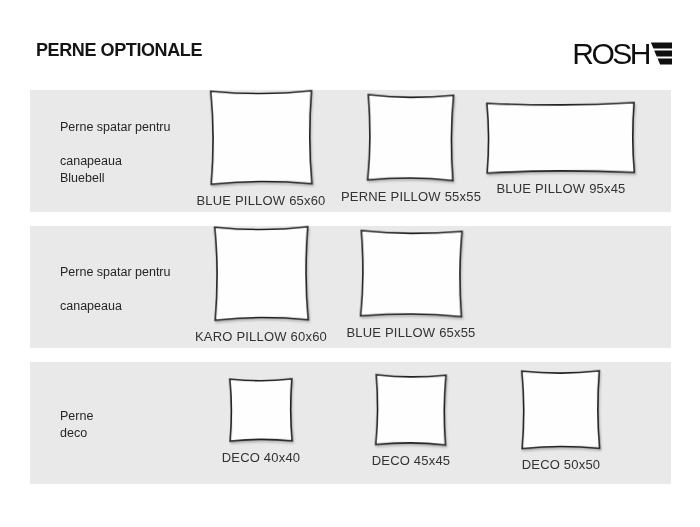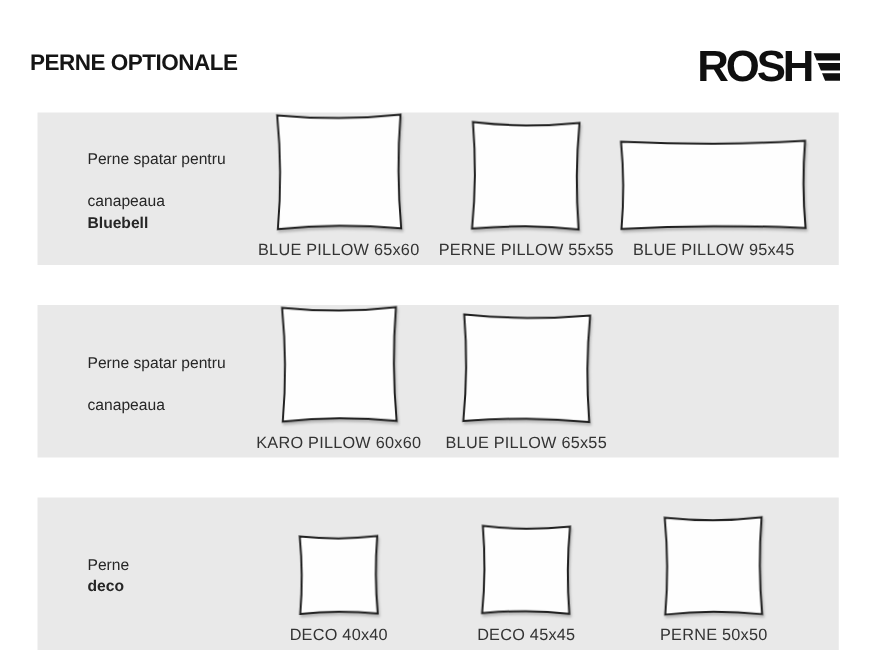--- a/index.html
+++ b/index.html
@@ -10,55 +10,56 @@
   *{box-sizing:border-box;}
   html,body{margin:0;padding:0;}
   body{
     width:700px;height:527px;
     background:#ffffff;
     font-family:"Liberation Sans",sans-serif;
     position:relative;
     overflow:hidden;
   }
   .header{
-    position:absolute;left:24px;right:28px;top:26px;height:36px;
+    position:absolute;left:36px;right:28px;top:26px;height:36px;
     display:flex;justify-content:space-between;align-items:flex-end;
   }
   .page-title{
     font-size:18px;font-weight:700;letter-spacing:-0.4px;
     color:#151515;margin:0 0 1px 0;
   }
   .brand{
     display:flex;align-items:flex-end;
     color:#0f0f0f;
     margin-bottom:-3px;
   }
   .brand-text{
-    font-size:35px;font-weight:700;letter-spacing:-2.5px;line-height:23px;
+    font-size:30px;font-weight:400;letter-spacing:-2.5px;line-height:23px;
   }
   .brand-e{
     width:22px;height:23px;margin-left:1px;display:block;
   }
   .rows{
     position:absolute;left:30px;top:90px;width:641px;
   }
   .row{
     height:122px;
     background:var(--panel-bg);
-    margin-bottom:32px;
+    margin-bottom:14px;
     display:flex;
-    padding-left:40px;
+    padding-left:30px;
+    align-items:center;
   }
   .row-desc{
     width:126px;
     display:flex;flex-direction:column;justify-content:center;
     font-size:12.5px;line-height:17px;color:#262626;
     padding-top:4px;
   }
-  .row-desc b{font-weight:700;}
+  .row-desc b{font-weight:400;}
   .cell{
     width:150px;
     display:flex;flex-direction:column;
     justify-content:flex-end;align-items:center;
     padding-bottom:6px;
   }
   .pillow-svg{
     display:block;
     filter:drop-shadow(1px 2px 1px rgba(0,0,0,0.22));
     margin-bottom:9px;
@@ -143,16 +144,16 @@
       <div class="cell">
     <svg class="pillow-svg" xmlns="http://www.w3.org/2000/svg" width="73.8" height="73.8" viewBox="0 0 73.8 73.8" style="transform: rotate(0.5deg);">
           <path d="M 2 2 Q 36.875 5.836250000000001 71.75 2 Q 68.785625 36.875 71.75 71.75 Q 36.875 68.088125 2 71.75 Q 5.13875 36.875 2 2 Z" fill="#fefefe" stroke="#1f1f1f" stroke-width="1.6" stroke-linejoin="miter"></path>
         </svg>
     <div class="pillow-label">DECO 45x45</div>
   </div>
       <div class="cell">
     <svg class="pillow-svg" xmlns="http://www.w3.org/2000/svg" width="81.5" height="81.5" viewBox="0 0 81.5 81.5" style="transform: rotate(-0.3deg);">
           <path d="M 2 2 Q 40.75 6.2625 79.5 2 Q 76.20625 40.75 79.5 79.5 Q 40.75 75.43125 2 79.5 Q 5.487500000000001 40.75 2 2 Z" fill="#fefefe" stroke="#1f1f1f" stroke-width="1.6" stroke-linejoin="miter"></path>
         </svg>
-    <div class="pillow-label">PERNE 50x50</div>
+    <div class="pillow-label">DECO 50x50</div>
   </div>
     </section>
   </div>
 
 </body></html>

